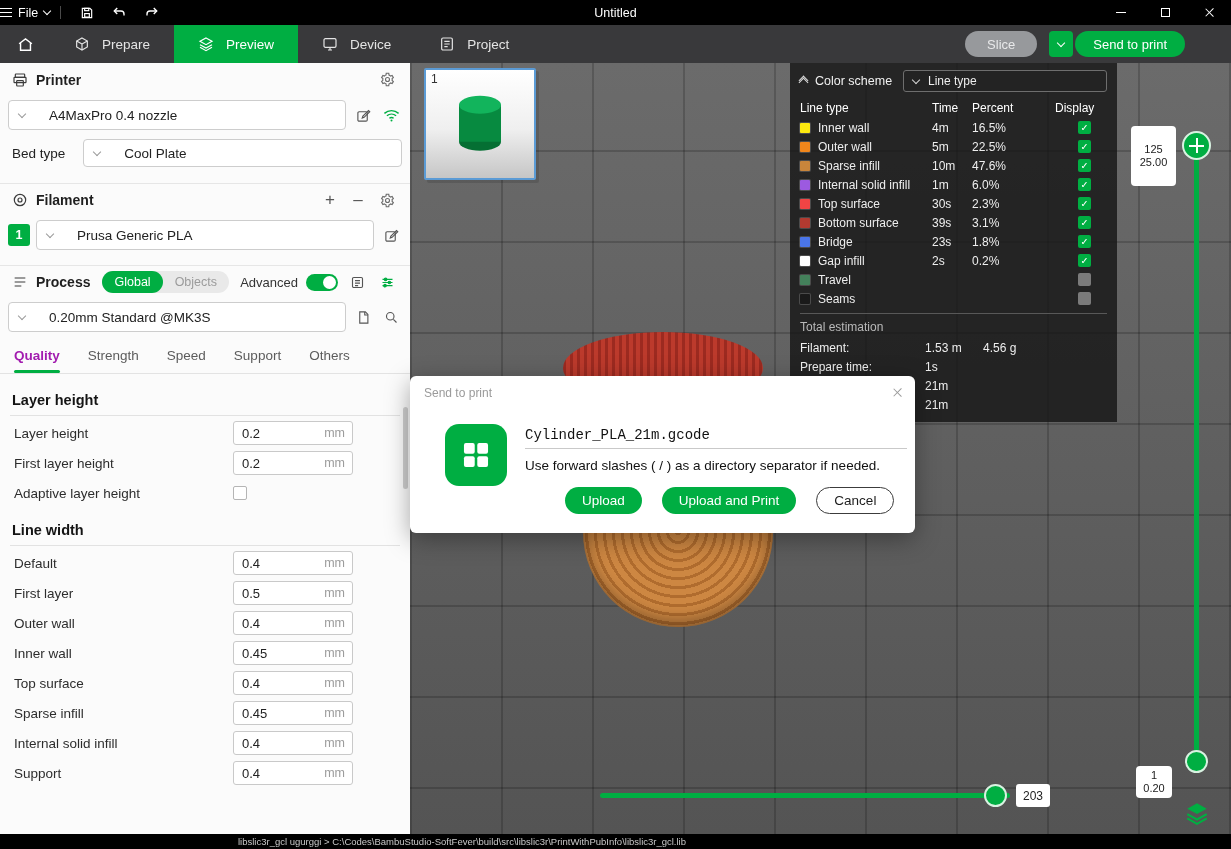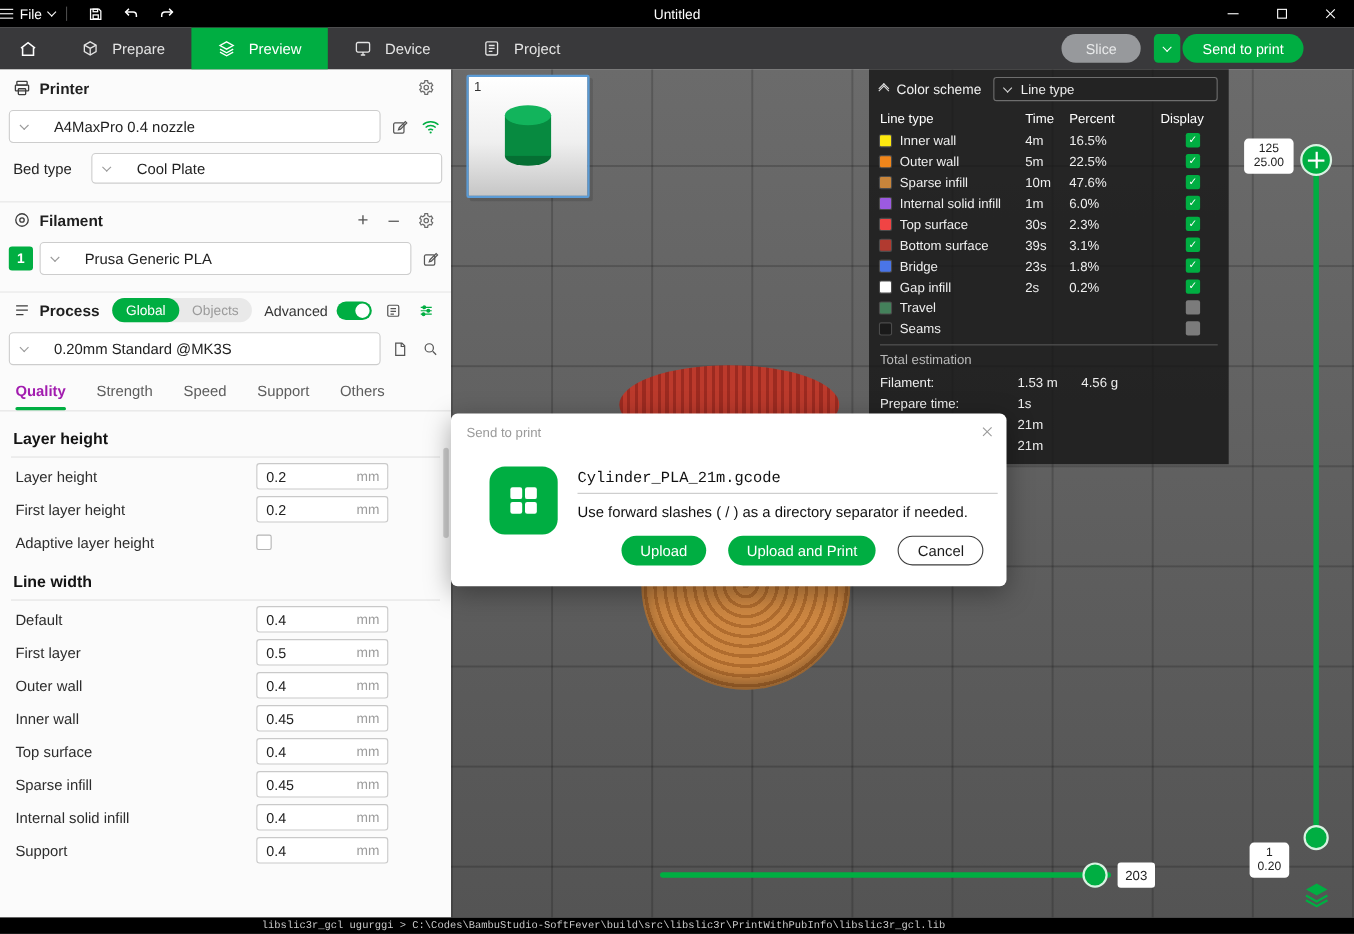--- a/index.html
+++ b/index.html
@@ -108,21 +108,21 @@
 .lslabel{width:125px}
 .lsval{width:58px}
 .lsval2{flex:1}
 
 
 .vtrack{position:absolute;left:1194px;top:145px;width:5px;height:618px;background:#00AE42;border-radius:2px;z-index:8}
 .vhandle-top{position:absolute;left:1182px;top:131px;width:29px;height:29px;border-radius:50%;background:#00AE42;border:2px solid #d9f2e2;z-index:9}
 .vhandle-top::before,.vhandle-top::after{content:"";position:absolute;background:#fff}
 .vhandle-top::before{left:50%;top:5px;bottom:5px;width:2px;transform:translateX(-50%)}
 .vhandle-top::after{top:50%;left:5px;right:5px;height:2px;transform:translateY(-50%)}
-.vbadge-top{position:absolute;left:1131px;top:126px;width:45px;background:#fff;border-radius:4px;padding:3px 0;text-align:center;font-size:11px;color:#222;z-index:9;line-height:13px}
+.vbadge-top{position:absolute;left:1131px;top:126px;width:45px;background:#fff;border-radius:4px;padding:17px 0;text-align:center;font-size:11px;color:#222;z-index:9;line-height:13px}
 .vhandle-bottom{position:absolute;left:1185px;top:750px;width:23px;height:23px;border-radius:50%;background:#00AE42;border:2px solid #d9f2e2;z-index:9}
 .vbadge-bottom{position:absolute;left:1136px;top:766px;width:36px;background:#fff;border-radius:4px;padding:3px 0;text-align:center;font-size:11px;color:#222;z-index:9;line-height:13px}
 .layers-btn{position:absolute;left:1184px;top:800px;z-index:9}
 .htrack{position:absolute;left:600px;top:793px;width:410px;height:5px;background:#00AE42;border-radius:3px;z-index:8}
 .hhandle{position:absolute;left:984px;top:784px;width:23px;height:23px;border-radius:50%;background:#00AE42;border:2px solid #d9f2e2;z-index:9}
 .hbadge{position:absolute;left:1016px;top:784px;min-width:34px;height:23px;background:#fff;border-radius:3px;display:flex;align-items:center;justify-content:center;font-size:12px;color:#222;z-index:9;padding:0 6px}
 
 
 .dialog{position:absolute;left:410px;top:376px;width:505px;height:157px;background:#fff;border-radius:6px;box-shadow:0 6px 24px rgba(0,0,0,.35);z-index:50}
 .dlg-title{position:absolute;left:14px;top:10px;font-size:12px;color:#9a9a9a}
@@ -130,21 +130,21 @@
 .dlg-close .x-icon::before,.dlg-close .x-icon::after{background:#9a9a9a}
 .dlg-logo{position:absolute;left:35px;top:48px;width:62px;height:62px;border-radius:14px;background:#00AE42;display:flex;align-items:center;justify-content:center}
 .dlg-input{position:absolute;left:115px;top:46px;width:382px;height:27px;border:none;border-bottom:1px solid #c9c9c9;font-size:14px;color:#111;font-family:Liberation Mono, monospace;background:#fff;outline:none}
 .dlg-hint{position:absolute;left:115px;top:82px;font-size:13.5px;color:#111}
 .dlg-buttons{position:absolute;left:155px;top:111px;display:flex;gap:20px}
 .btn{height:27px;border-radius:14px;display:flex;align-items:center;justify-content:center;padding:0 17px;font-size:13.5px}
 .btn.green{background:#00AE42;color:#fff}
 .btn.outline{background:#fff;color:#1c1c1c;border:1px solid #3c3c3c}
 
 
-.statusbar{position:absolute;left:0;bottom:0;width:100%;height:15px;background:#000;color:#c9c9c9;font-family:Liberation Mono, monospace;font-size:9.5px;display:flex;align-items:center;padding-left:238px;z-index:70;white-space:nowrap;overflow:hidden}
+.statusbar{position:absolute;left:0;bottom:0;width:100%;height:15px;background:#000;color:#c9c9c9;font-family:Liberation Sans, sans-serif;font-size:9.5px;display:flex;align-items:center;padding-left:238px;z-index:70;white-space:nowrap;overflow:hidden}
 </style>
 </head>
 <body>
 
 <div class="titlebar">
   <div class="tb-left">
     <div class="menu-btn">
       <span class="burger">
           <i></i>
           <i></i>

